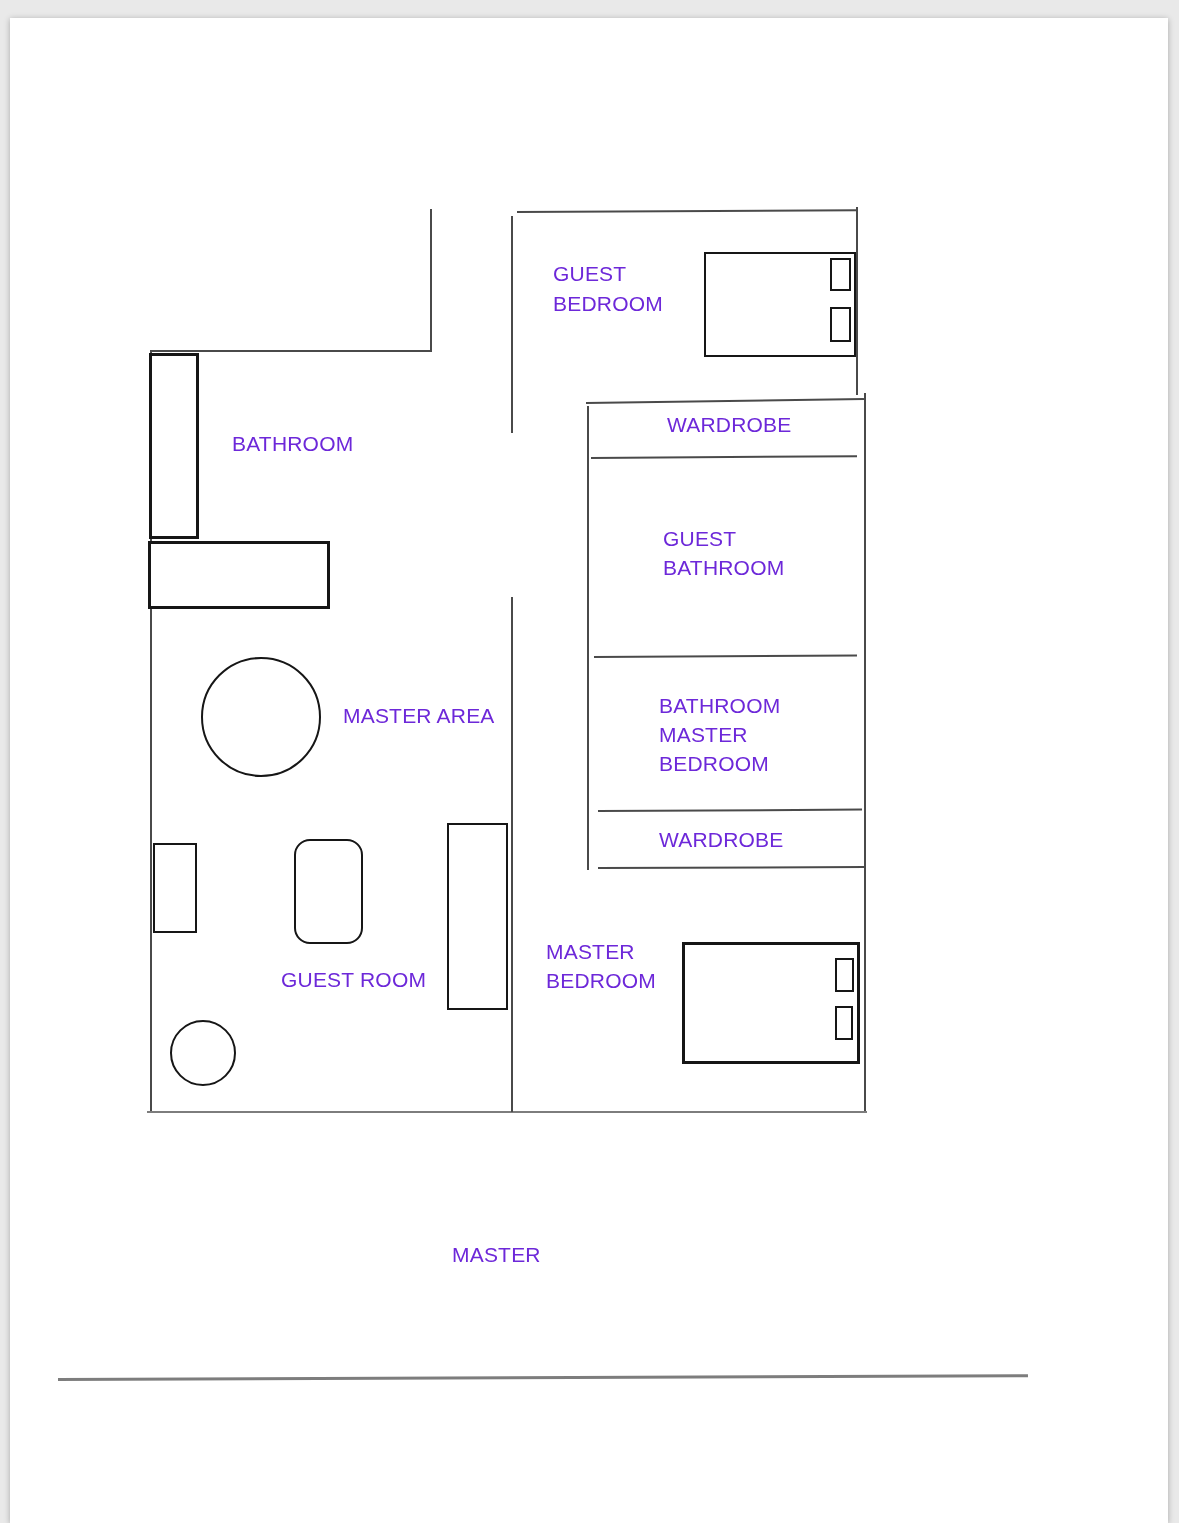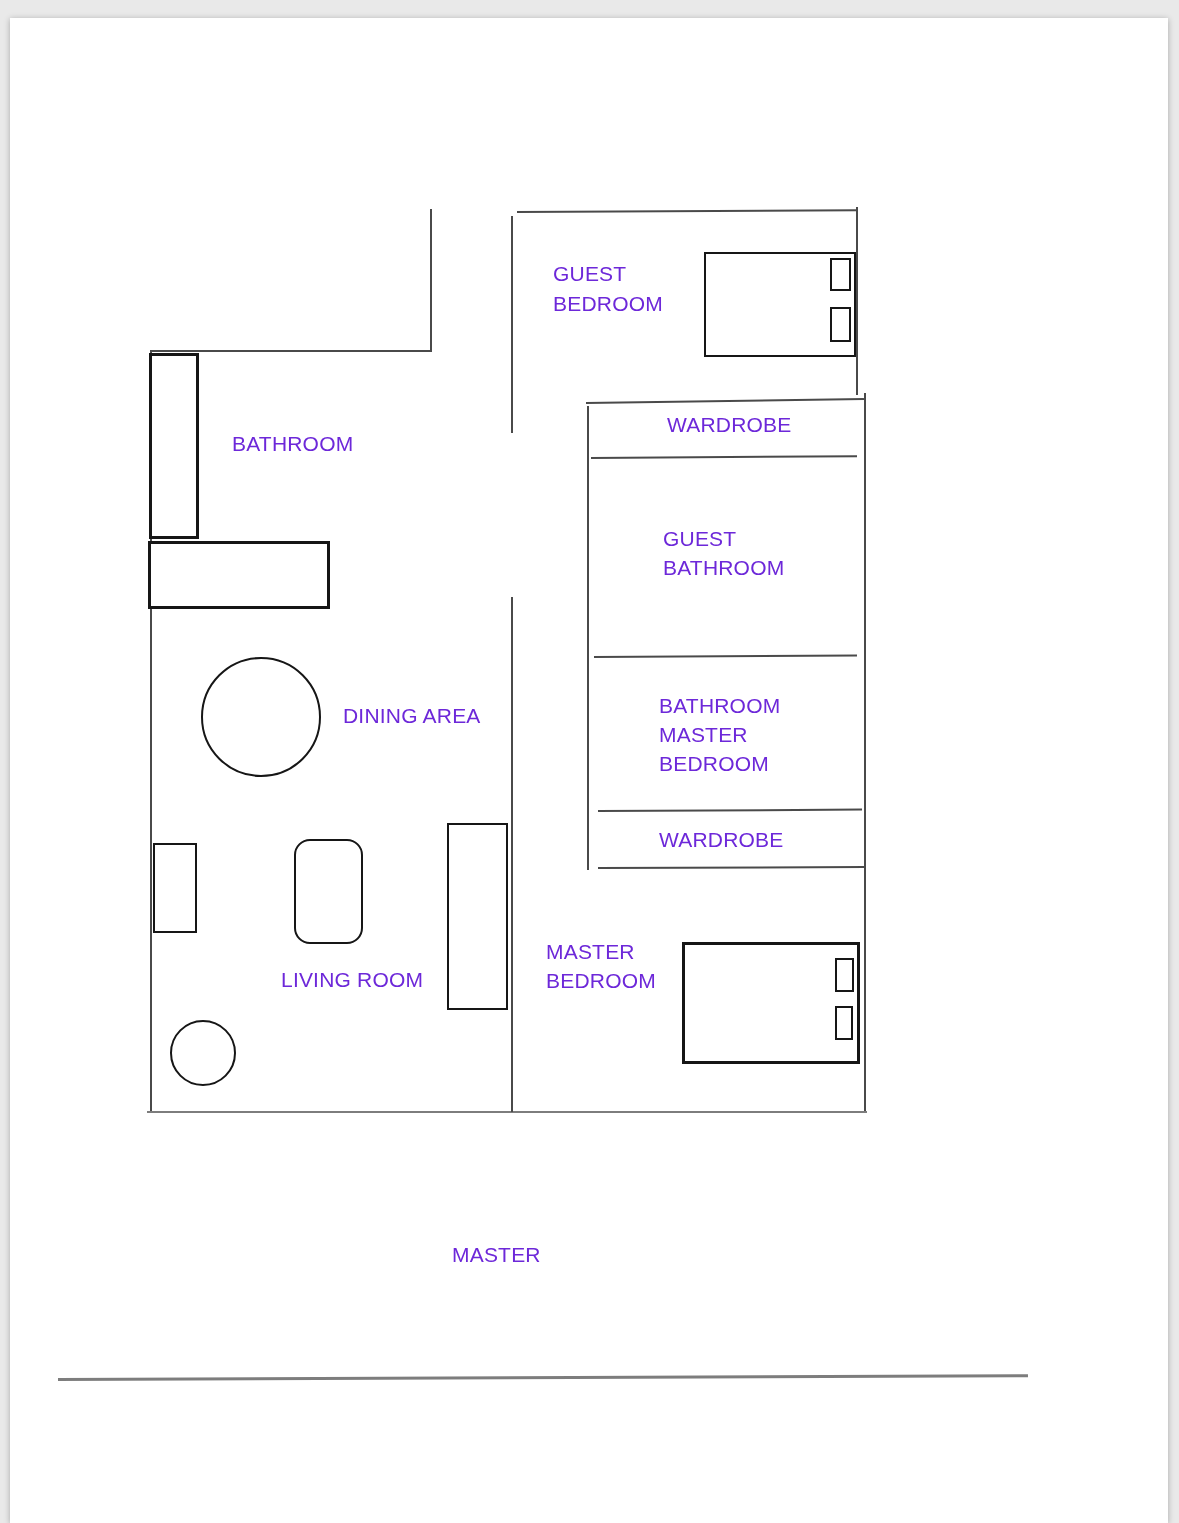--- a/index.html
+++ b/index.html
@@ -87,19 +87,19 @@
   <div class="label" style="left:553px; top:259px;">GUEST
 BEDROOM</div>
   <div class="label" style="left:232px; top:429px;">BATHROOM</div>
   <div class="label" style="left:667px; top:410px;">WARDROBE</div>
   <div class="label tight" style="left:663px; top:524px;">GUEST
 BATHROOM</div>
   <div class="label tight" style="left:659px; top:691px;">BATHROOM
 MASTER
 BEDROOM</div>
   <div class="label" style="left:659px; top:825px;">WARDROBE</div>
-  <div class="label" style="left:343px; top:701px;">DINING AREA</div>
-  <div class="label" style="left:281px; top:965px;">LIVING ROOM</div>
+  <div class="label" style="left:343px; top:701px;">MASTER AREA</div>
+  <div class="label" style="left:281px; top:965px;">GUEST ROOM</div>
   <div class="label tight" style="left:546px; top:937px;">MASTER
 BEDROOM</div>
   <div class="label" style="left:452px; top:1240px;">MASTER</div>
 
 </div>
 
 </body></html>

